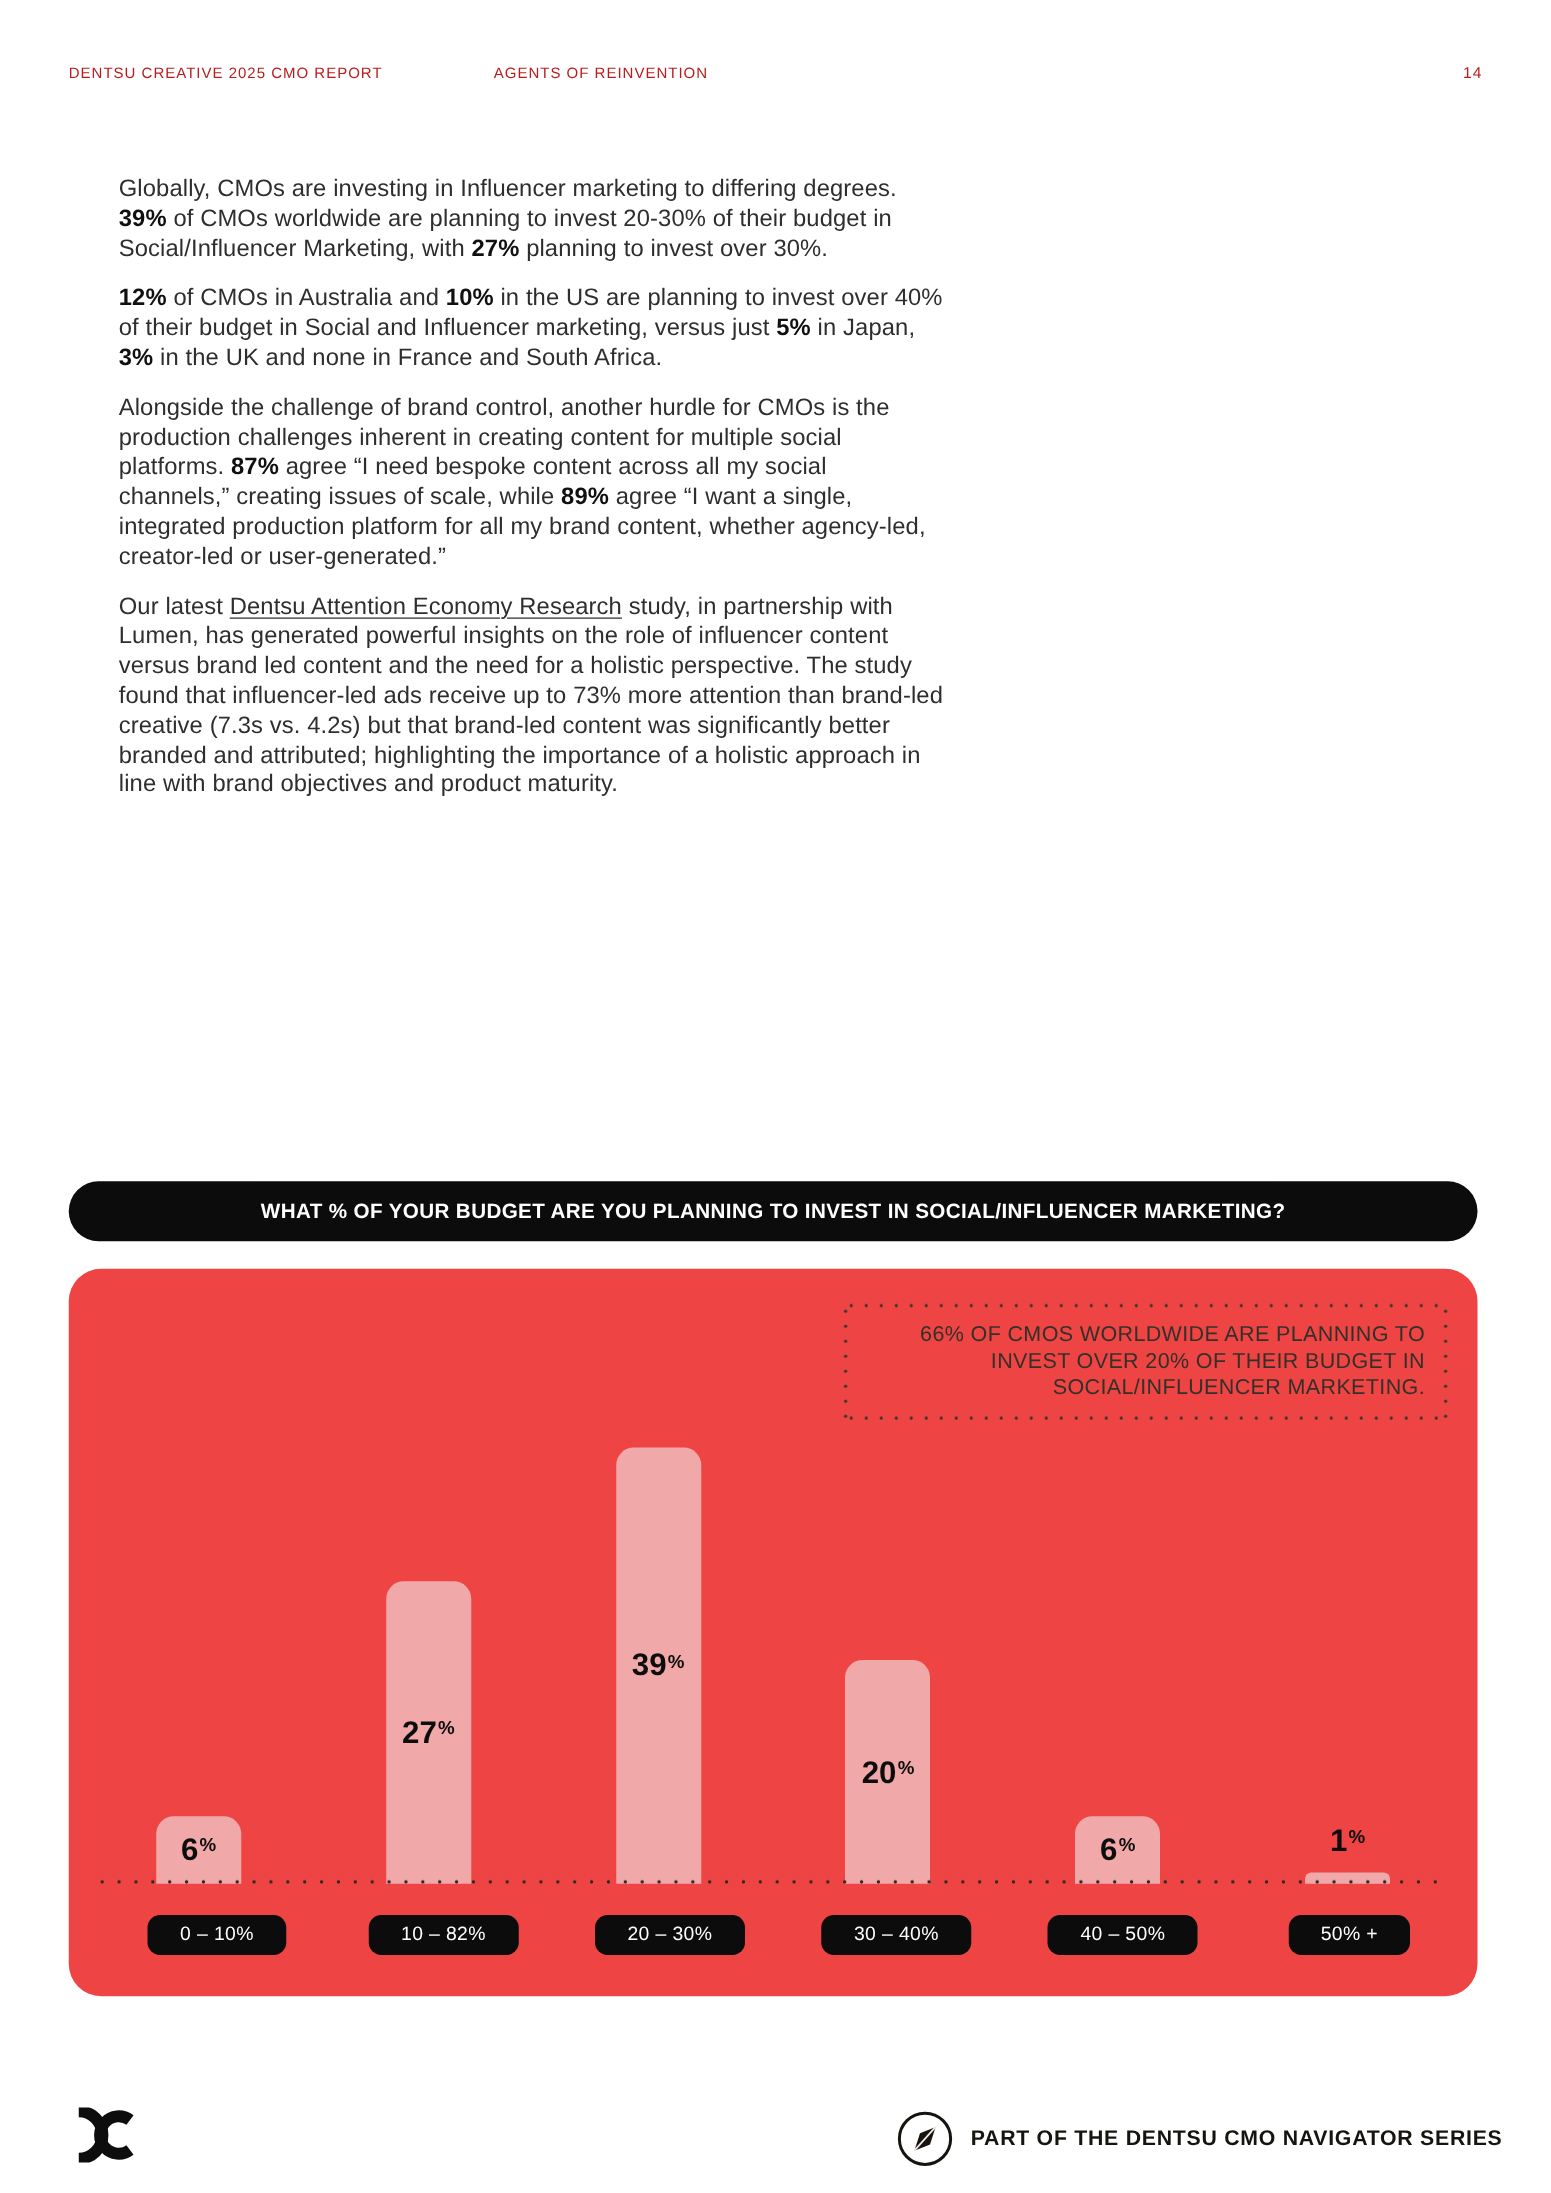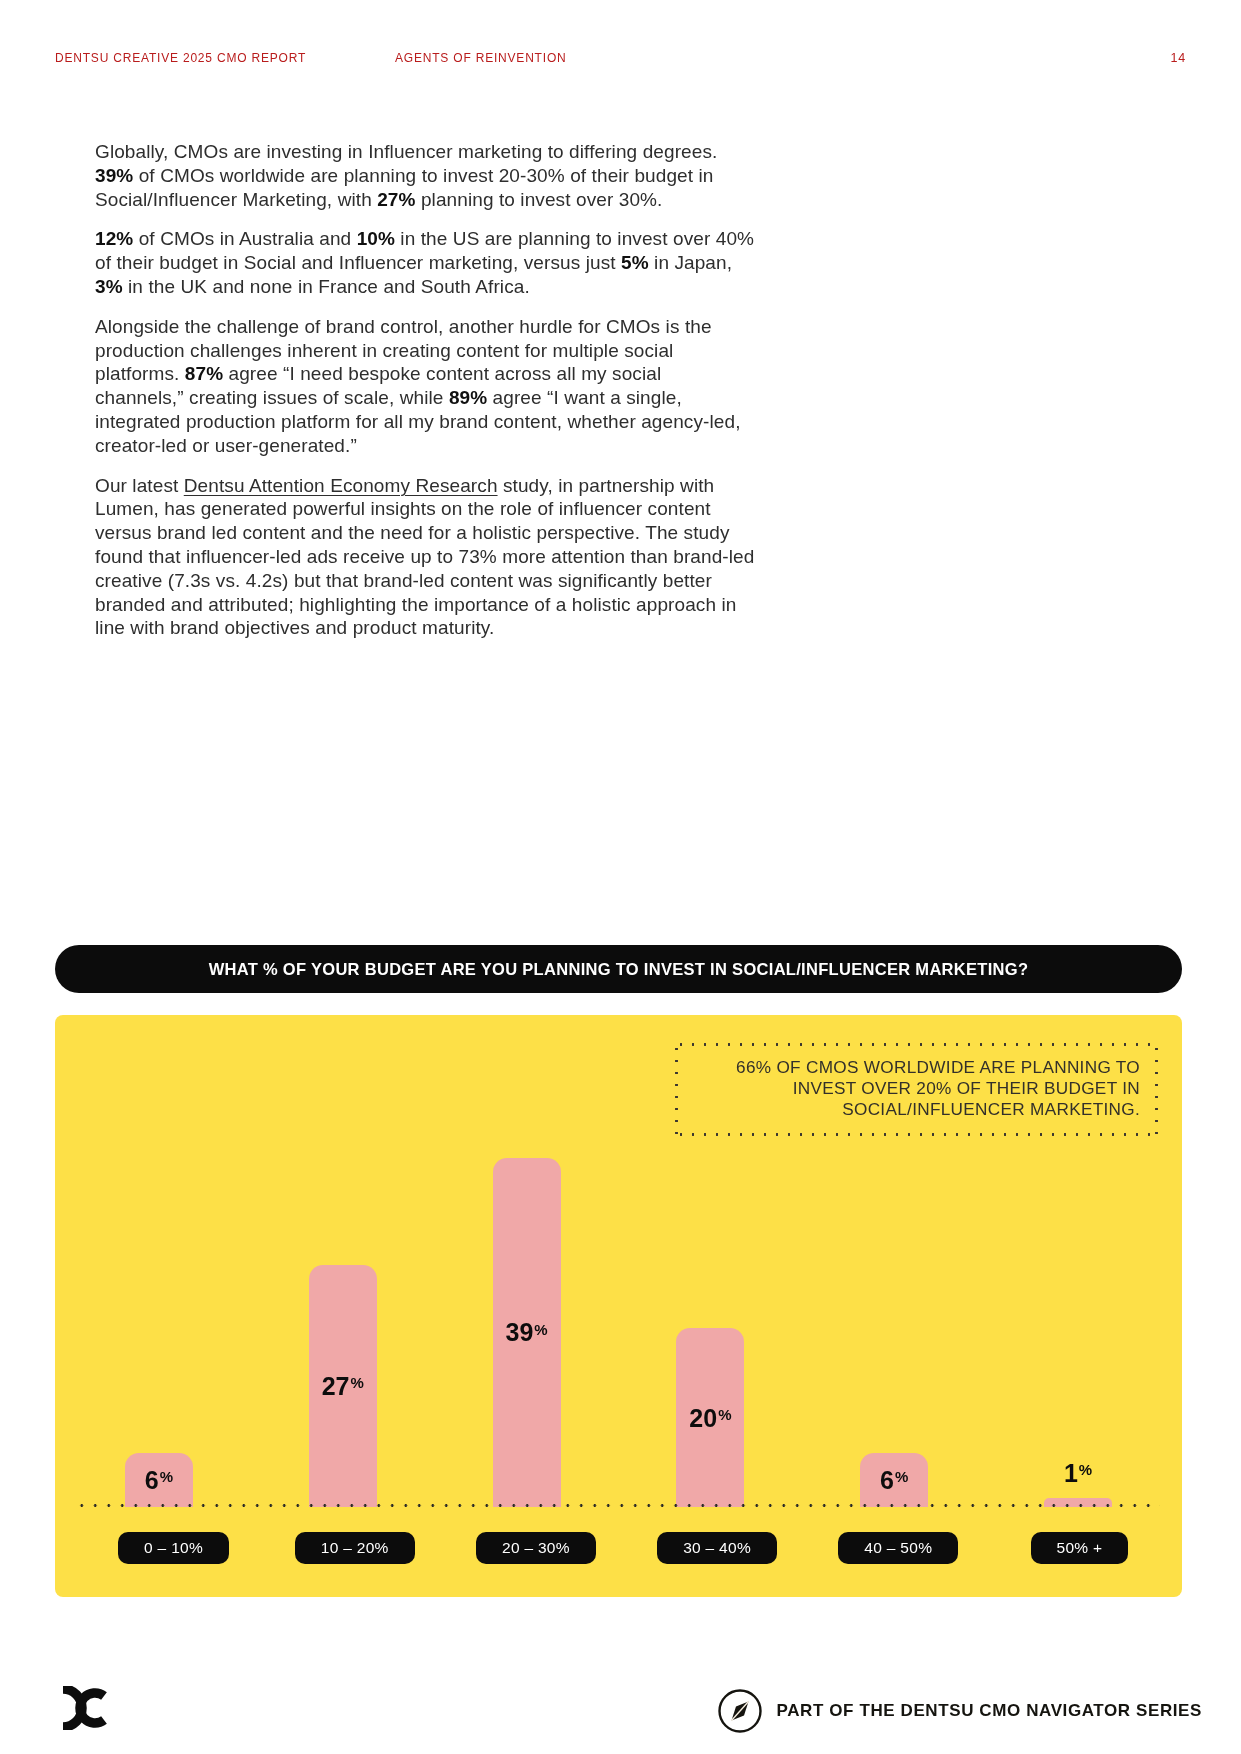--- a/index.html
+++ b/index.html
@@ -18,21 +18,21 @@
   .body-copy p { margin:0 0 16px 0; }
   .b { font-weight:bold; color:#101010; }
   .u { text-decoration:underline; text-underline-offset:3px; text-decoration-thickness:1px; }
 
   .title-pill {
     position:absolute; left:55px; top:945px; width:1127px; height:48px;
     background:#0c0c0c; border-radius:24px; display:flex; align-items:center; justify-content:center;
     color:#ffffff; font-size:16.5px; font-weight:bold; letter-spacing:0.3px; white-space:nowrap;
   }
 
-  .panel { position:absolute; left:55px; top:1015px; width:1127px; height:582px; background:#fde047; border-radius:8px; }
+  .panel { position:absolute; left:55px; top:1015px; width:1127px; height:582px; background:#ef4444; border-radius:26px; }
 
   .callout {
     position:absolute; left:620px; top:28px; width:483px; height:93px;
     padding:14px 18px 14px 40px; text-align:right;
     font-size:17.2px; line-height:21px; letter-spacing:0.3px; color:#33302a;
     background:
       radial-gradient(circle, #3a362e 1.1px, transparent 1.45px) left top / 12px 3px repeat-x,
       radial-gradient(circle, #3a362e 1.1px, transparent 1.45px) left bottom / 12px 3px repeat-x,
       radial-gradient(circle, #3a362e 1.1px, transparent 1.45px) left top / 3px 12px repeat-y,
       radial-gradient(circle, #3a362e 1.1px, transparent 1.45px) right top / 3px 12px repeat-y;
@@ -106,21 +106,21 @@
           <div class="bar" style="height: 8.95px; border-radius: 5px 5px 0px 0px;"></div>
           <div class="val" style="bottom: 18.95px;"><span>1</span><span class="pct">%</span></div>
         </div>
       </div>
     <div class="baseline"></div>
     <div class="cats">
         <div class="catcell">
           <div class="catpill">0 – 10%</div>
         </div>
         <div class="catcell">
-          <div class="catpill">10 – 20%</div>
+          <div class="catpill">10 – 82%</div>
         </div>
         <div class="catcell">
           <div class="catpill">20 – 30%</div>
         </div>
         <div class="catcell">
           <div class="catpill">30 – 40%</div>
         </div>
         <div class="catcell">
           <div class="catpill">40 – 50%</div>
         </div>

